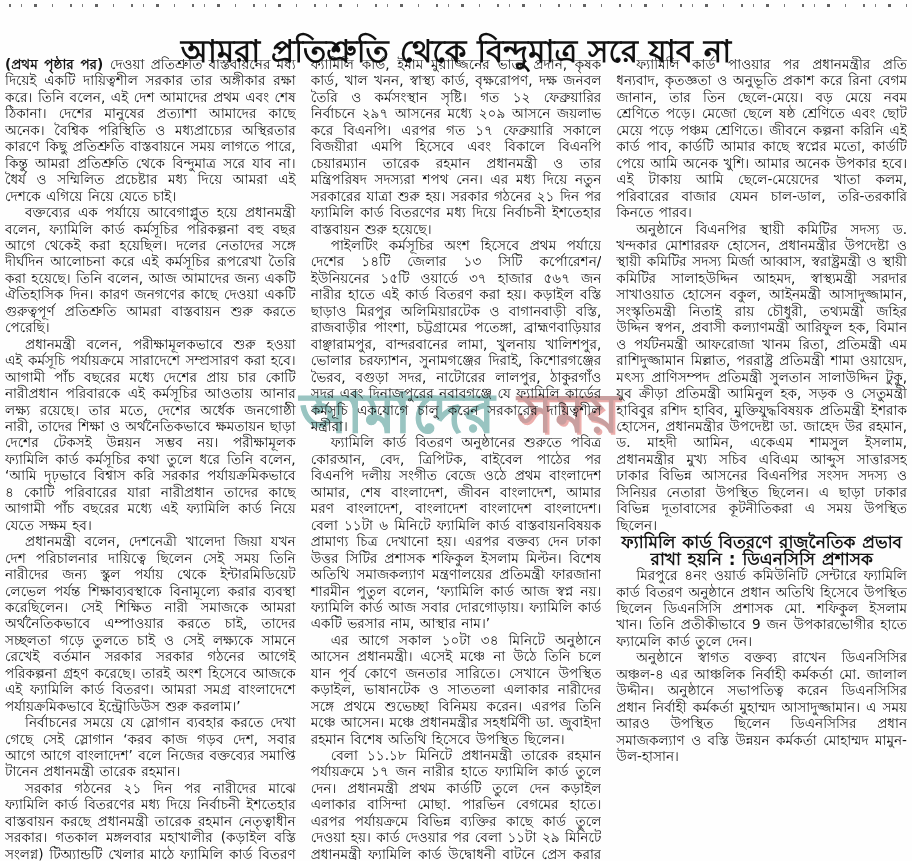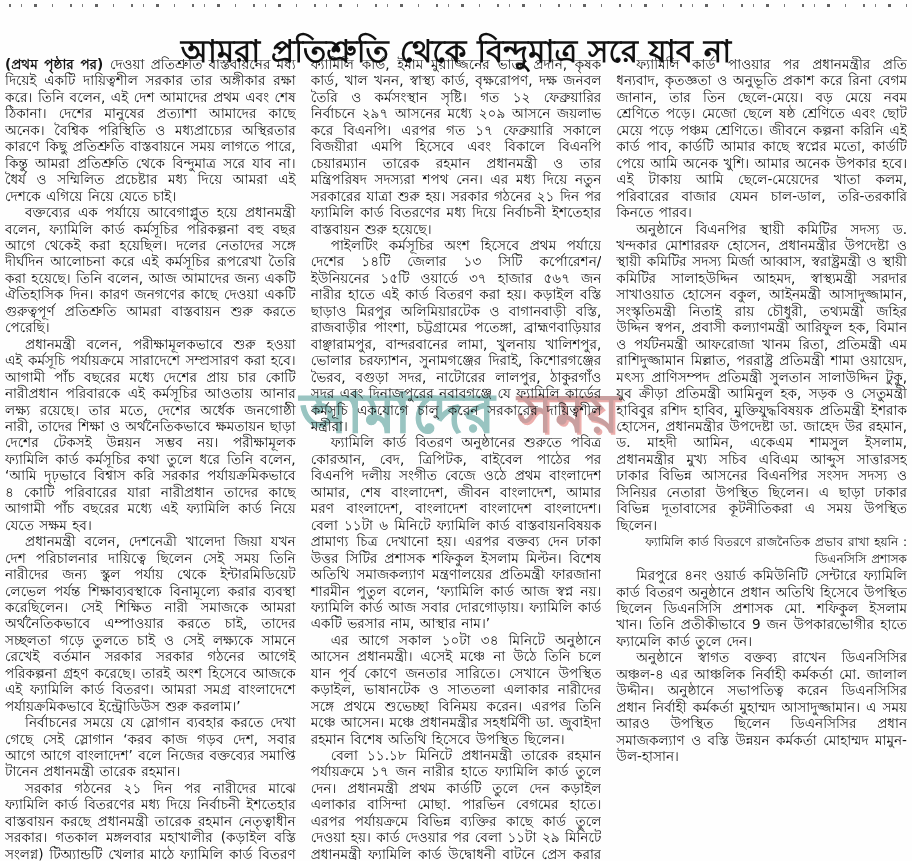--- a/index.html
+++ b/index.html
@@ -49,23 +49,23 @@
     text-align:justify;
   }
   .para{
     margin:0;
     font-size:13.6px;
     line-height:16.45px;
     word-spacing:1px;
   }
   .para.indent{text-indent:20px;}
   .para.subhead{
-    font-weight:normal;
-    font-size:12px;
-    text-align:right;
+    font-weight:bold;
+    font-size:17px;
+    text-align:center;
     margin-top:1px;
   }
   .para b{font-weight:bold;}
   
   .watermark{
     position:absolute;
     left:300px;top:372px;
     width:330px;
     z-index:1;
     font-size:54px;

